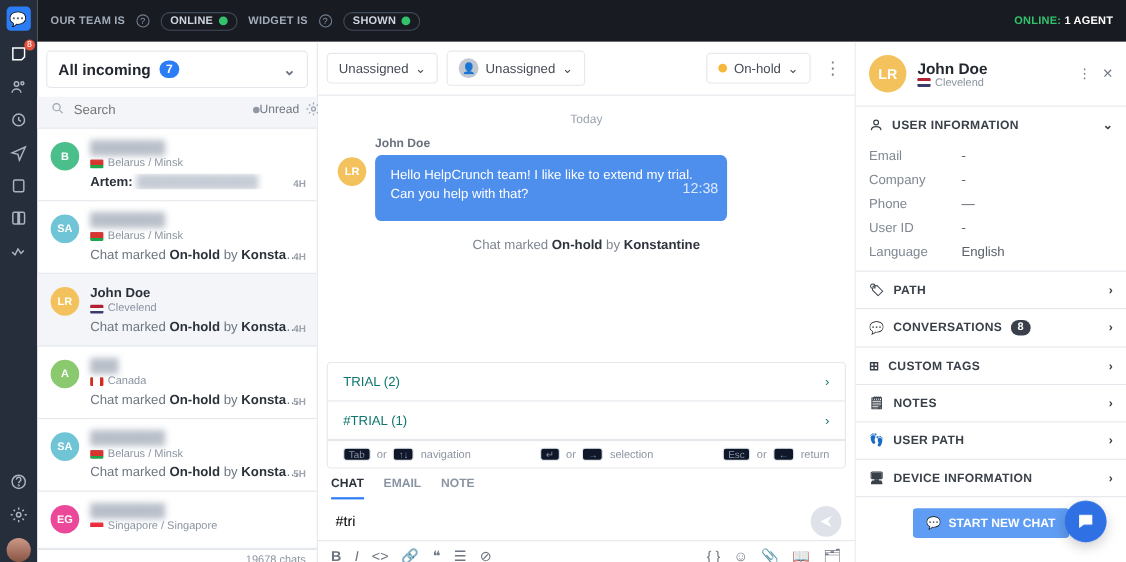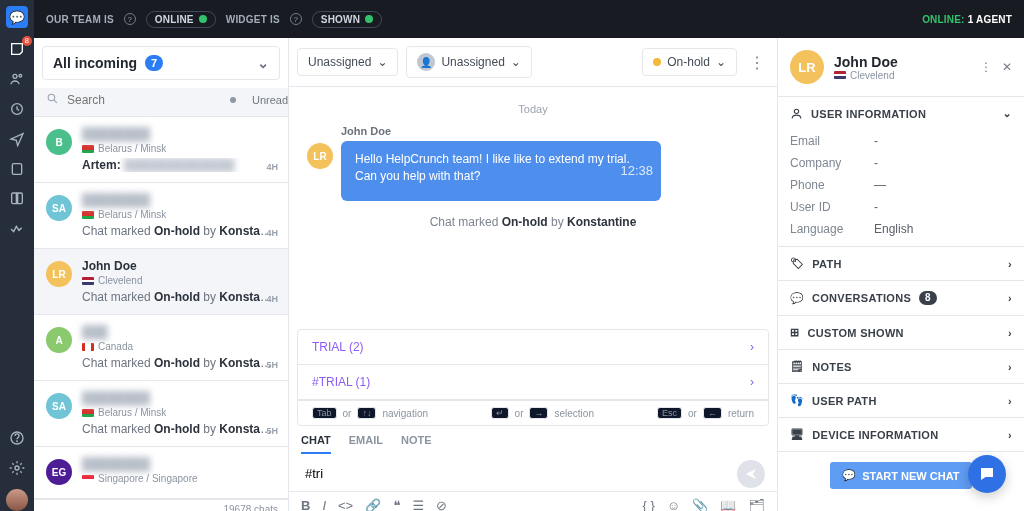--- a/index.html
+++ b/index.html
@@ -26,21 +26,21 @@
   .help{display:inline-flex;width:12px;height:12px;border:1px solid #717c8d;border-radius:50%;align-items:center;justify-content:center;font-size:8px;color:#96a0ae}
   .topbar .right{margin-left:auto;color:var(--green);font-weight:700}
   .topbar .right .n{color:#fff}
   
   .inbox{background:#fff;display:flex;flex-direction:column;border-right:1px solid var(--line)}
   .inbox .header{display:flex;align-items:center;gap:8px;border:1px solid var(--line);margin:8px;padding:8px 10px;border-radius:4px;font-weight:700;font-size:14px}
   .count-chip{background:var(--blue);color:#fff;border-radius:10px;font-size:11px;padding:0 6px;line-height:16px}
   .chev{margin-left:auto;color:#6c7480}
   .search{display:flex;gap:6px;padding:4px 12px 8px;color:#8b94a1;font-size:12px;border-bottom:1px solid var(--line);background:var(--sel)}
   .search input{border:none;outline:none;flex:1;font-size:12px;background:transparent}
-  .unread{display:flex;align-items:center;gap:16px;font-size:11px;color:#707882}
+  .unread{display:flex;align-items:center;gap:0;font-size:11px;color:#707882}
   .unread .d{width:6px;height:6px;border-radius:50%;background:#9098a3}
   .gear{color:#9ca4af}
   .list{flex:1;overflow:hidden}
   .row{display:flex;gap:10px;padding:10px 12px;border-bottom:1px solid var(--line);font-size:12px;position:relative}
   .row.sel{background:var(--sel)}
   .av{width:26px;height:26px;border-radius:50%;color:#fff;font-size:10px;font-weight:700;display:flex;align-items:center;justify-content:center;flex:none;margin-top:2px}
   .rowbody{flex:1;min-width:0}
   .name{font-weight:600;color:#2b313a}
   .name.blur{filter:blur(3px);color:#b7bec8}
   .loc{font-size:10px;color:#8b94a1;display:flex;align-items:center;gap:4px;margin-top:2px}
@@ -64,21 +64,21 @@
   .chatlog{flex:1;padding:12px 18px;overflow:hidden;font-size:12px;position:relative}
   .daysep{text-align:center;color:#9ba3ae;font-size:11px;margin:4px 0 10px}
   .sender{font-size:11px;font-weight:600;color:#6b727d;margin-left:34px;margin-bottom:4px}
   .msgrow{display:flex;gap:8px;align-items:flex-start}
   .bubble{background:var(--blue-light);color:#fff;border-radius:6px;padding:10px 14px 16px;max-width:320px;position:relative;line-height:1.4}
   .bubble .time{position:absolute;right:8px;bottom:20px;font-size:13px;opacity:.8}
   .sysnote{text-align:center;color:#7d8591;margin-top:14px}
   .sysnote b{color:#2e343d}
   
   .suggest{border:1px solid var(--line);border-radius:4px;margin:0 8px;background:#fff}
-  .sugrow{display:flex;align-items:center;justify-content:space-between;padding:10px 14px;border-bottom:1px solid var(--line);font-size:12px;color:#8b5cf6}
+  .sugrow{display:flex;align-items:center;justify-content:space-between;padding:10px 14px;border-bottom:1px solid var(--line);font-size:12px;color:#0f766e}
   .keys{display:flex;gap:6px;align-items:center;padding:6px 14px;font-size:10px;color:#8b94a1;border-top:1px solid var(--line)}
   .keys .k{border:1px solid var(--line);border-radius:3px;padding:0 4px;font-size:9px;background:#0f172a}
   .keys .grow{flex:1}
   
   .tabs{display:flex;gap:18px;padding:8px 12px 0;font-size:11px;font-weight:700;color:#8b94a1}
   .tabs .t{padding-bottom:6px}
   .tabs .t.active{color:#2d333c;border-bottom:2px solid var(--blue)}
   .compose{display:flex;align-items:center;padding:4px 12px 2px}
   .compose .inp{flex:1;border:none;outline:none;font-size:13px;padding:8px 4px}
   .sendbtn{width:28px;height:28px;border-radius:50%;background:#dfe3e9;color:#fff;display:flex;align-items:center;justify-content:center}
@@ -246,21 +246,21 @@
         <div class="row">
           <div class="av" style="background:#6fc5d6">SA</div>
   <div class="rowbody">
     <div class="name blur">████████</div>
     <div class="loc"><span class="flag flag-by"></span>Belarus / Minsk</div>
     <div class="preview">Chat marked <b>On-hold</b> by <b>Konstantine</b></div>
   </div>
   <div class="age">5H</div>
         </div>
         <div class="row">
-          <div class="av" style="background:#4c1d95">EG</div>
+          <div class="av" style="background:#ec4899">EG</div>
   <div class="rowbody">
     <div class="name blur">████████</div>
     <div class="loc"><span class="flag flag-sg"></span>Singapore / Singapore</div>
     <div class="preview"></div>
   </div>
   <div class="age"></div>
         </div>
       </div>
     <div class="footer-count">19678 chats</div>
   </div>
@@ -422,21 +422,21 @@
     <span>💬</span>
     <span>CONVERSATIONS</span>
             <span class="chip">8</span>
     <span class="sp"></span>
             <span>›</span>
           </div>
         </div>
         <div class="section accordion">
           <div class="title">
     <span>⊞</span>
-    <span>CUSTOM SHOWN</span>
+    <span>CUSTOM TAGS</span>
     <span class="sp"></span>
             <span>›</span>
           </div>
         </div>
         <div class="section accordion">
           <div class="title">
     <span>🗒</span>
     <span>NOTES</span>
     <span class="sp"></span>
             <span>›</span>

